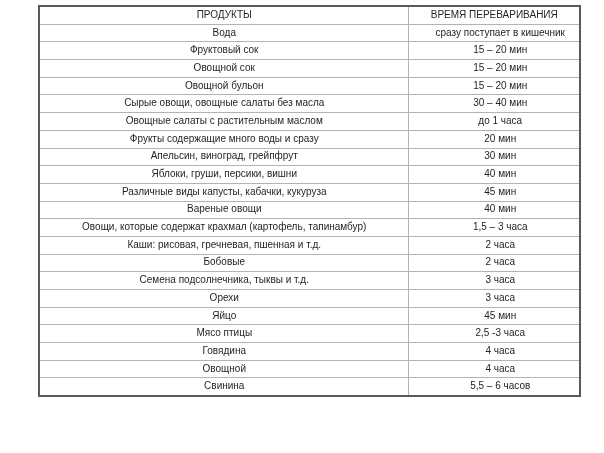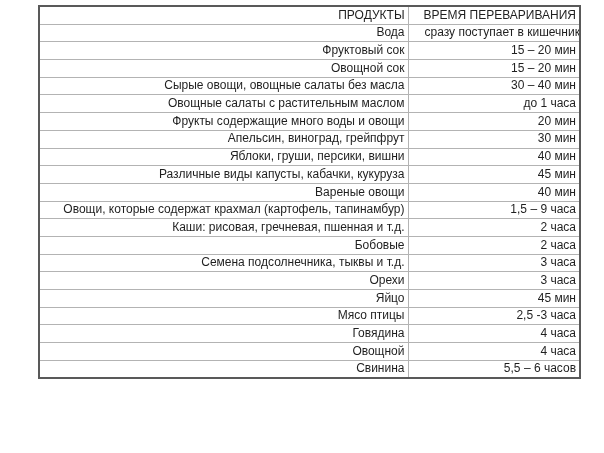--- a/index.html
+++ b/index.html
@@ -27,24 +27,24 @@
     border: 2px solid #595959;
     background: #ffffff;
   }
   table.digestion col.col-product { width: 369px; }
   table.digestion col.col-time    { width: 172px; }
   table.digestion th,
   table.digestion td {
     border: 1px solid #b3b3b3;
     height: 15.7px;
     padding: 0 3px 1px 4px;
-    font-size: 12px;
+    font-size: 10px;
     line-height: 1.2;
     color: #1f1f1f;
-    text-align: right;
+    text-align: center;
     vertical-align: middle;
     white-space: nowrap;
     overflow: hidden;
     font-weight: normal;
     margin-top: 8px;
   }
   table.digestion td.time-cell {
     padding-left: 16px;
   }
   table.digestion tr.header-row th {
@@ -73,50 +73,54 @@
         </tr>
         <tr>
           <td class="product-cell">Фруктовый сок</td>
           <td class="time-cell">15 – 20 мин</td>
         </tr>
         <tr>
           <td class="product-cell">Овощной сок</td>
           <td class="time-cell">15 – 20 мин</td>
         </tr>
         <tr>
+          <td class="product-cell">Овощной бульон</td>
+          <td class="time-cell">15 – 20 мин</td>
+        </tr>
+        <tr>
           <td class="product-cell">Сырые овощи, овощные салаты без масла</td>
           <td class="time-cell">30 – 40 мин</td>
         </tr>
         <tr>
           <td class="product-cell">Овощные салаты с растительным маслом</td>
           <td class="time-cell">до 1 часа</td>
         </tr>
         <tr>
-          <td class="product-cell">Фрукты содержащие много воды и овощи</td>
+          <td class="product-cell">Фрукты содержащие много воды и сразу</td>
           <td class="time-cell">20 мин</td>
         </tr>
         <tr>
           <td class="product-cell">Апельсин, виноград, грейпфрут</td>
           <td class="time-cell">30 мин</td>
         </tr>
         <tr>
           <td class="product-cell">Яблоки, груши, персики, вишни</td>
           <td class="time-cell">40 мин</td>
         </tr>
         <tr>
           <td class="product-cell">Различные виды капусты, кабачки, кукуруза</td>
           <td class="time-cell">45 мин</td>
         </tr>
         <tr>
           <td class="product-cell">Вареные овощи</td>
           <td class="time-cell">40 мин</td>
         </tr>
         <tr>
           <td class="product-cell">Овощи, которые содержат крахмал (картофель, тапинамбур)</td>
-          <td class="time-cell">1,5 – 9 часа</td>
+          <td class="time-cell">1,5 – 3 часа</td>
         </tr>
         <tr>
           <td class="product-cell">Каши: рисовая, гречневая, пшенная и т.д.</td>
           <td class="time-cell">2 часа</td>
         </tr>
         <tr>
           <td class="product-cell">Бобовые</td>
           <td class="time-cell">2 часа</td>
         </tr>
         <tr>

